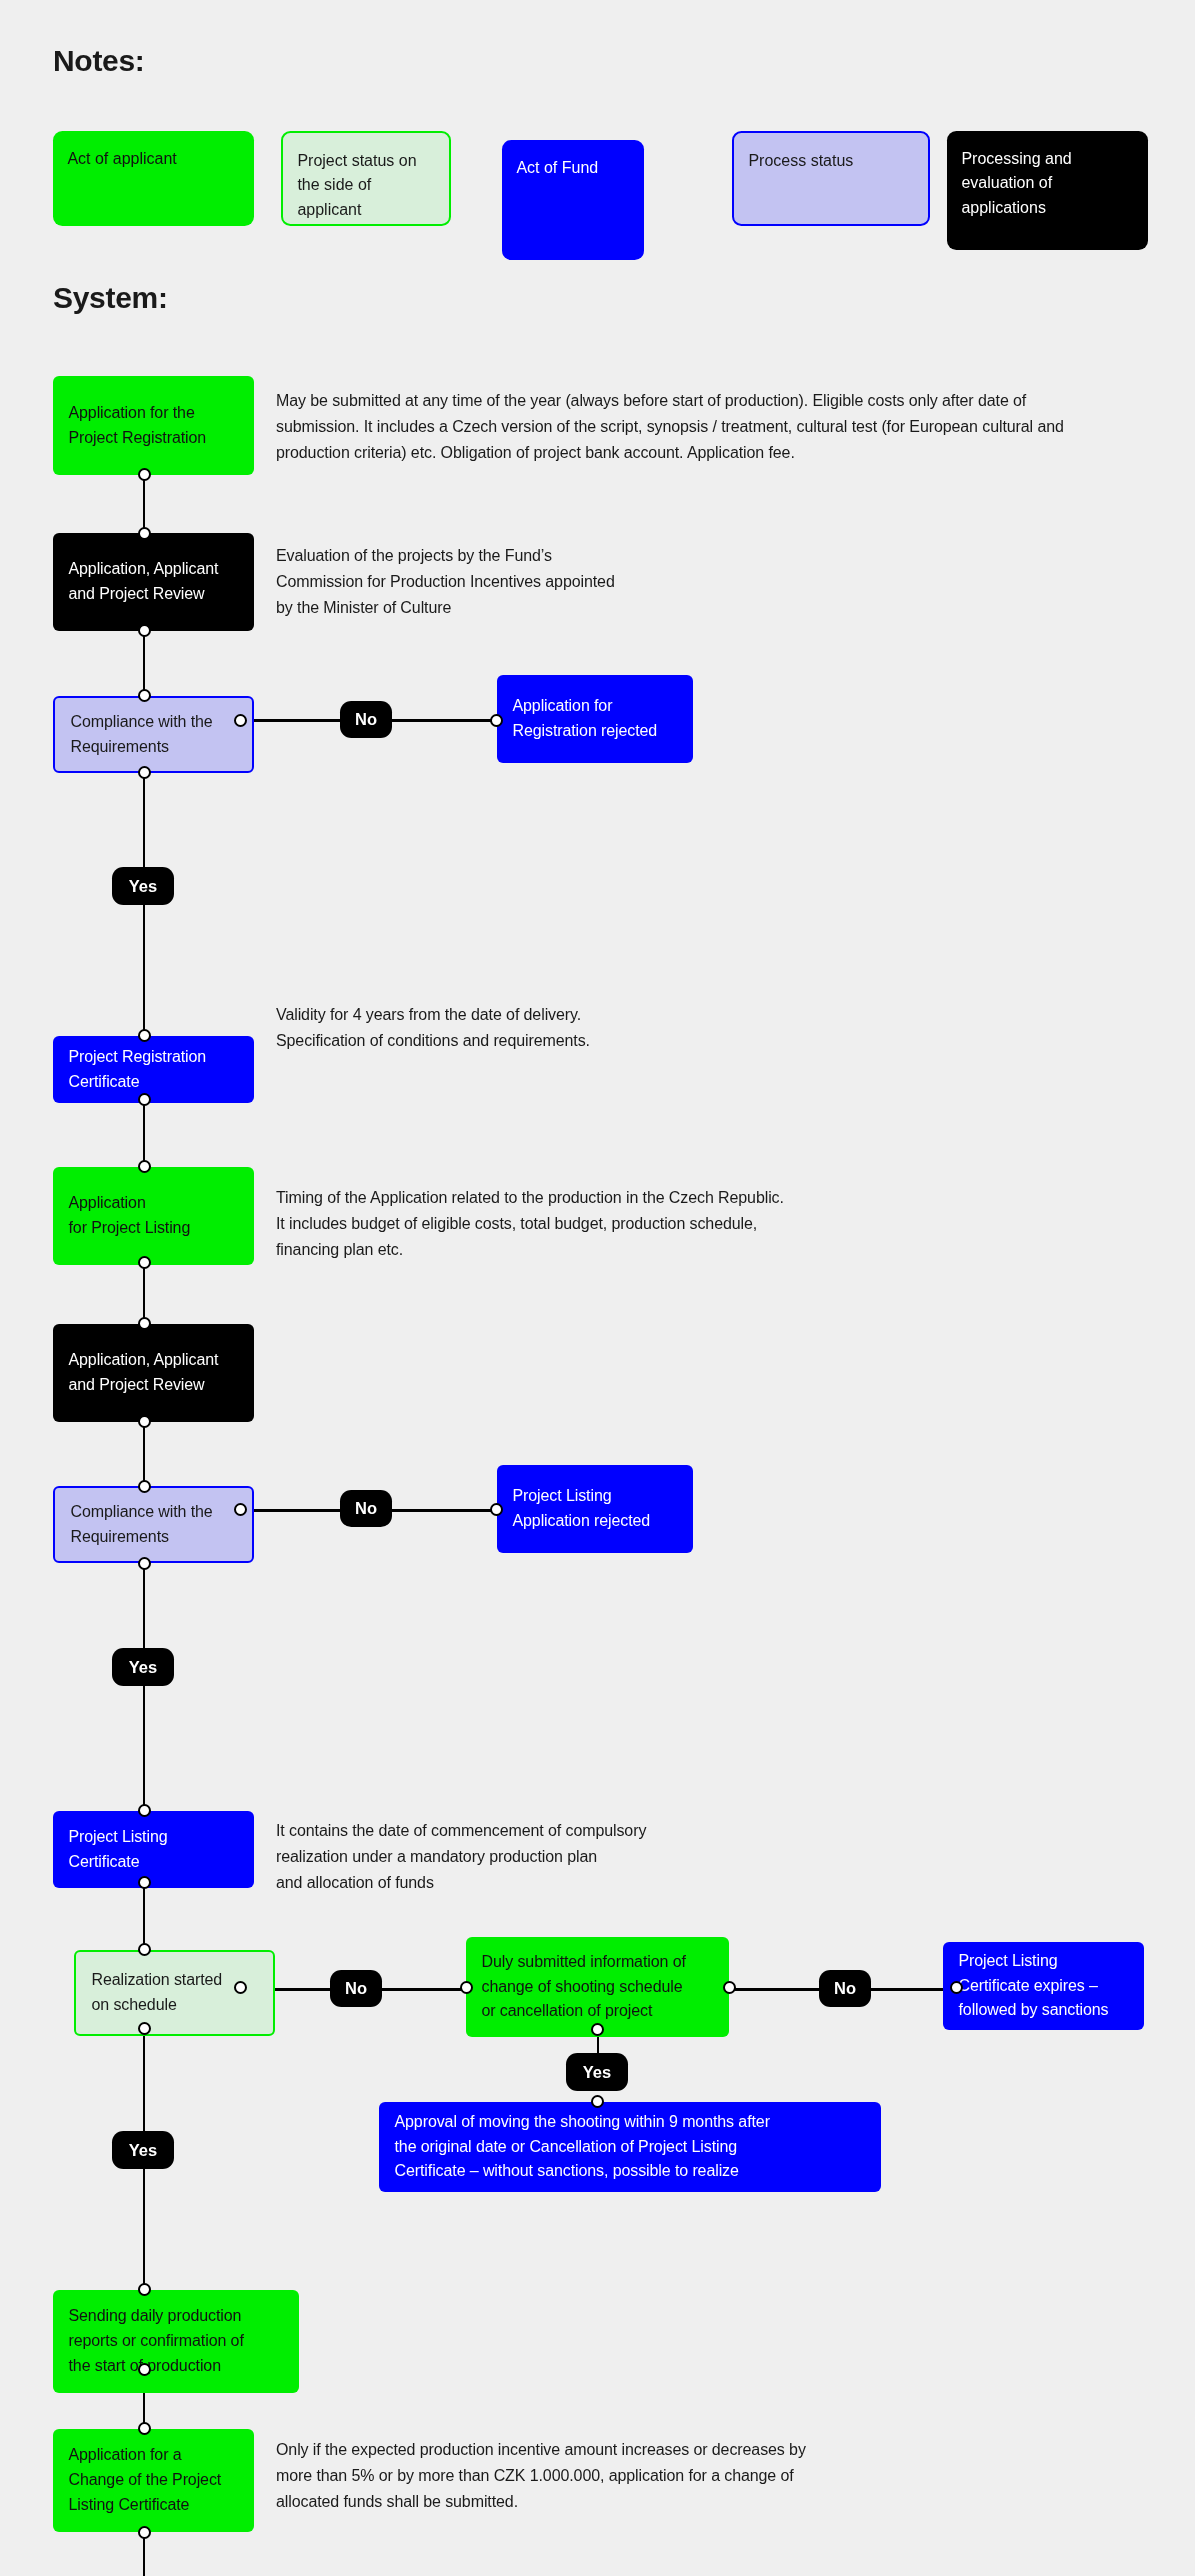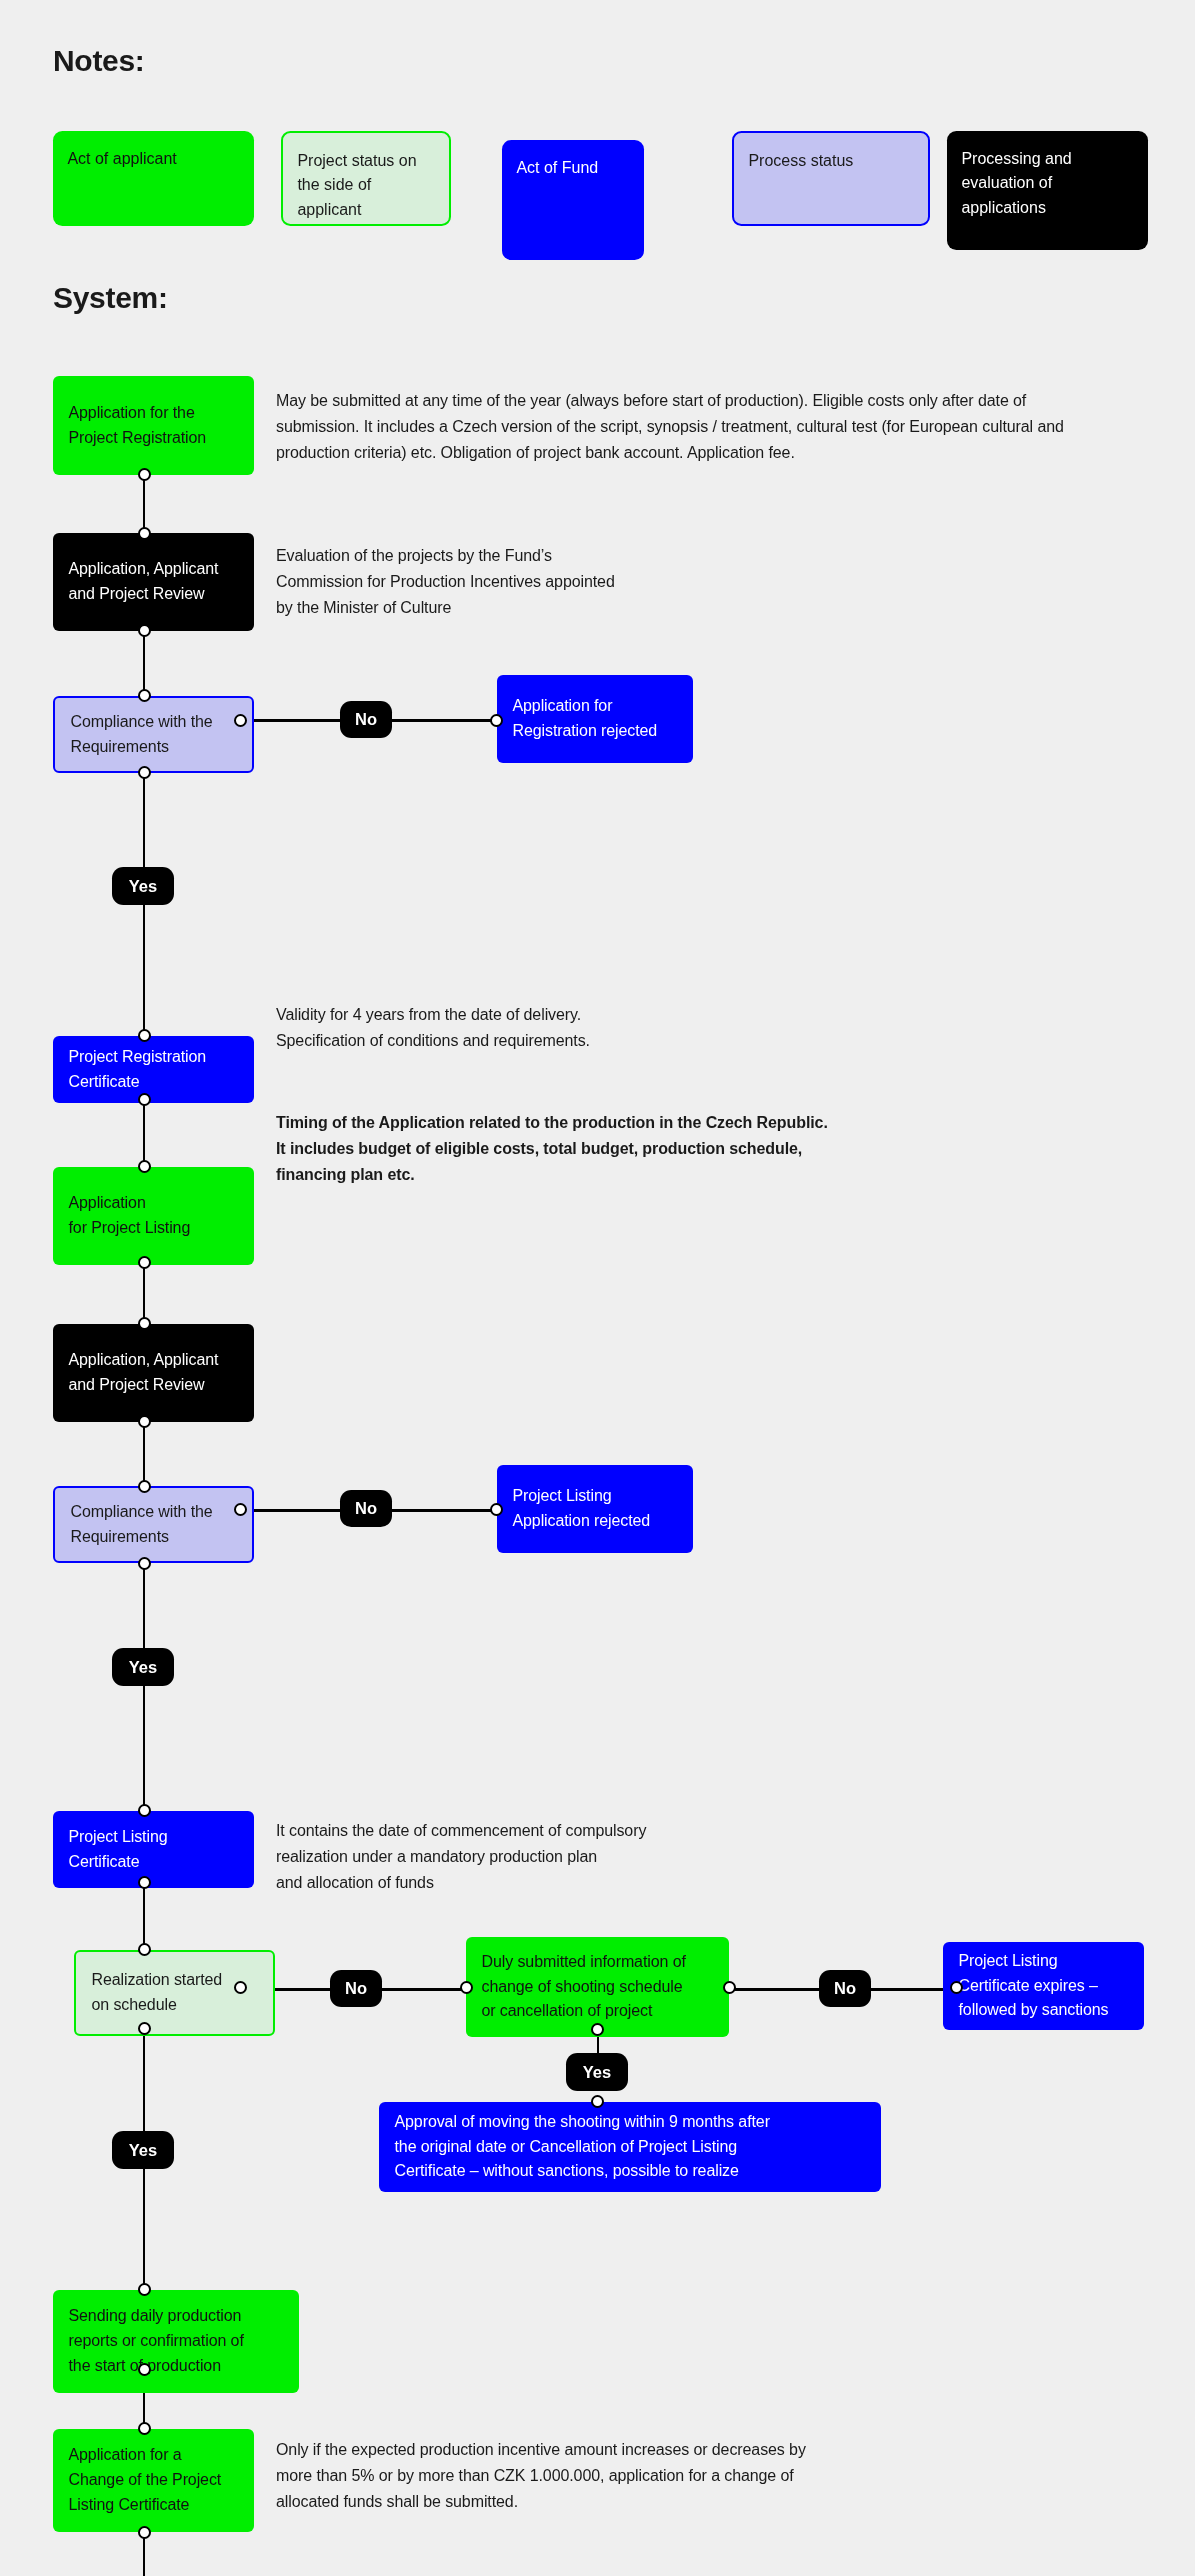--- a/index.html
+++ b/index.html
@@ -215,21 +215,21 @@
   <div class="dot" style="left:138px; top:1093px;"></div>
   <div class="note" style="left:276px; top:1002px; width:773px;">Validity for 4 years from the date of delivery.
 Specification of conditions and requirements.</div>
 
   <div class="dot" style="left:138px; top:1160px;"></div>
   <div class="node n-green" style="left:53px; top:1167px; width:201px; height:98px;">
     <span class="nt">Application
 for Project Listing</span>
   </div>
   <div class="dot" style="left:138px; top:1256px;"></div>
-  <div class="note" style="left:276px; top:1110px; width:773px;font-weight:bold;">Timing of the Application related to the production in the Czech Republic.
+  <div class="note" style="left:276px; top:1185px; width:773px;">Timing of the Application related to the production in the Czech Republic.
 It includes budget of eligible costs, total budget, production schedule,
 financing plan etc.</div>
 
   <div class="dot" style="left:138px; top:1317px;"></div>
   <div class="node n-black" style="left:53px; top:1324px; width:201px; height:98px;">
     <span class="nt">Application, Applicant
 and Project Review</span>
   </div>
   <div class="dot" style="left:138px; top:1415px;"></div>
 

